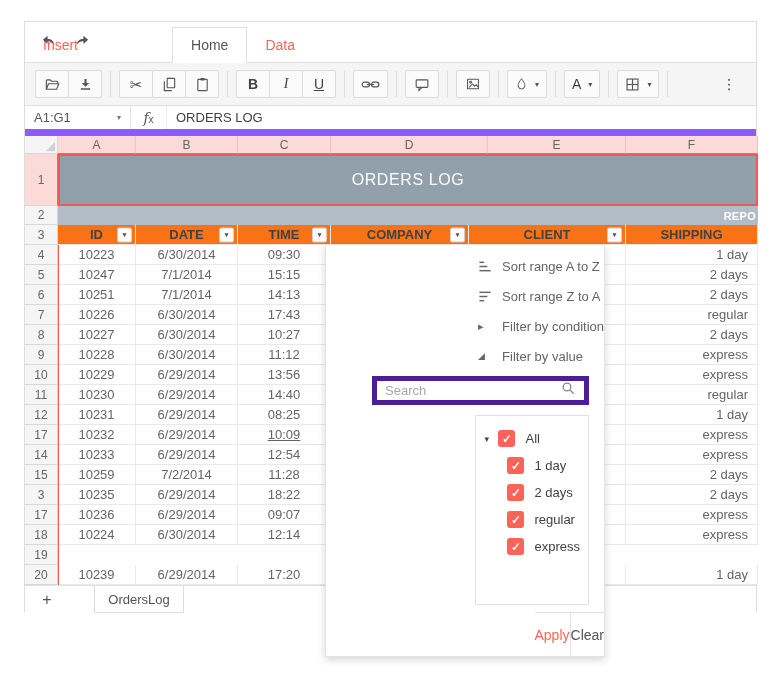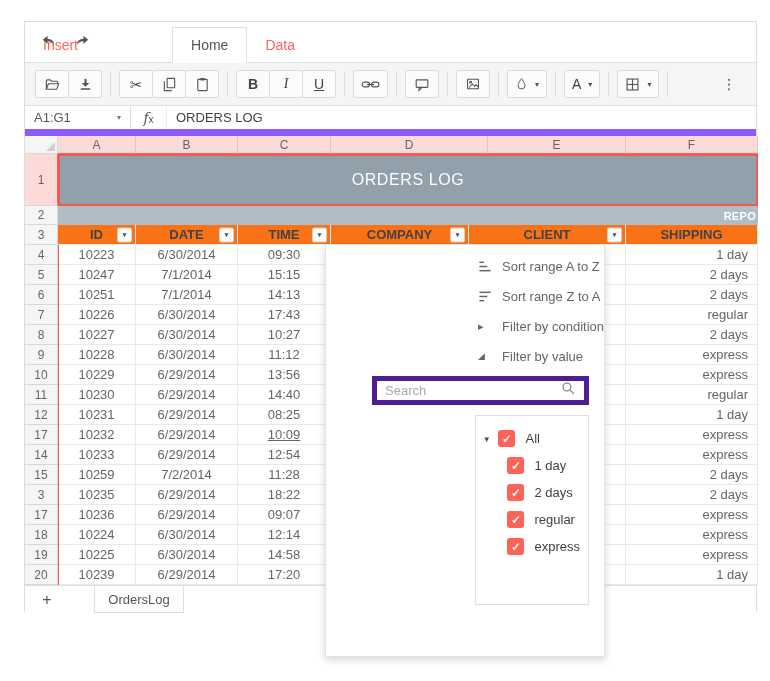--- a/index.html
+++ b/index.html
@@ -421,21 +421,21 @@
         </div>
         <div class="grow" style="height: 20px;">
           <div class="c hdrcell" style="width: 33px; height: 100%;">18</div>
           <div class="c " style="width: 78px; height: 100%;">10224</div>
           <div class="c " style="width: 102px; height: 100%;">6/30/2014</div>
           <div class="c " style="width: 93px; height: 100%;">12:14</div>
           <div class="c " style="width: 157px; height: 100%;"></div>
           <div class="c " style="width: 138px; height: 100%;"></div>
           <div class="c al-r" style="width: 132px; height: 100%;">express</div>
         </div>
-        <div class="grow" style="height: 20px;">
+        <div class="grow" style="height: 20px; flex-direction: column;">
           <div class="c hdrcell" style="width: 33px; height: 100%;">19</div>
           <div class="c " style="width: 78px; height: 100%;">10225</div>
           <div class="c " style="width: 102px; height: 100%;">6/30/2014</div>
           <div class="c " style="width: 93px; height: 100%;">14:58</div>
           <div class="c " style="width: 157px; height: 100%;"></div>
           <div class="c " style="width: 138px; height: 100%;"></div>
           <div class="c al-r" style="width: 132px; height: 100%;">express</div>
         </div>
         <div class="grow" style="height: 20px;">
           <div class="c hdrcell" style="width: 33px; height: 100%;">20</div>
@@ -514,14 +514,18 @@
         </div>
         <div class="trow child">
           <span class="cbx">✓</span>
           <span class="tlabel">regular</span>
         </div>
         <div class="trow child">
           <span class="cbx">✓</span>
           <span class="tlabel">express</span>
         </div>
       </div>
+    <div class="pbuttons">
+      <div class="pbtn apply">Apply</div>
+      <div class="pbtn clear">Clear</div>
+    </div>
   </div>
 </div>
 
 </body></html>

